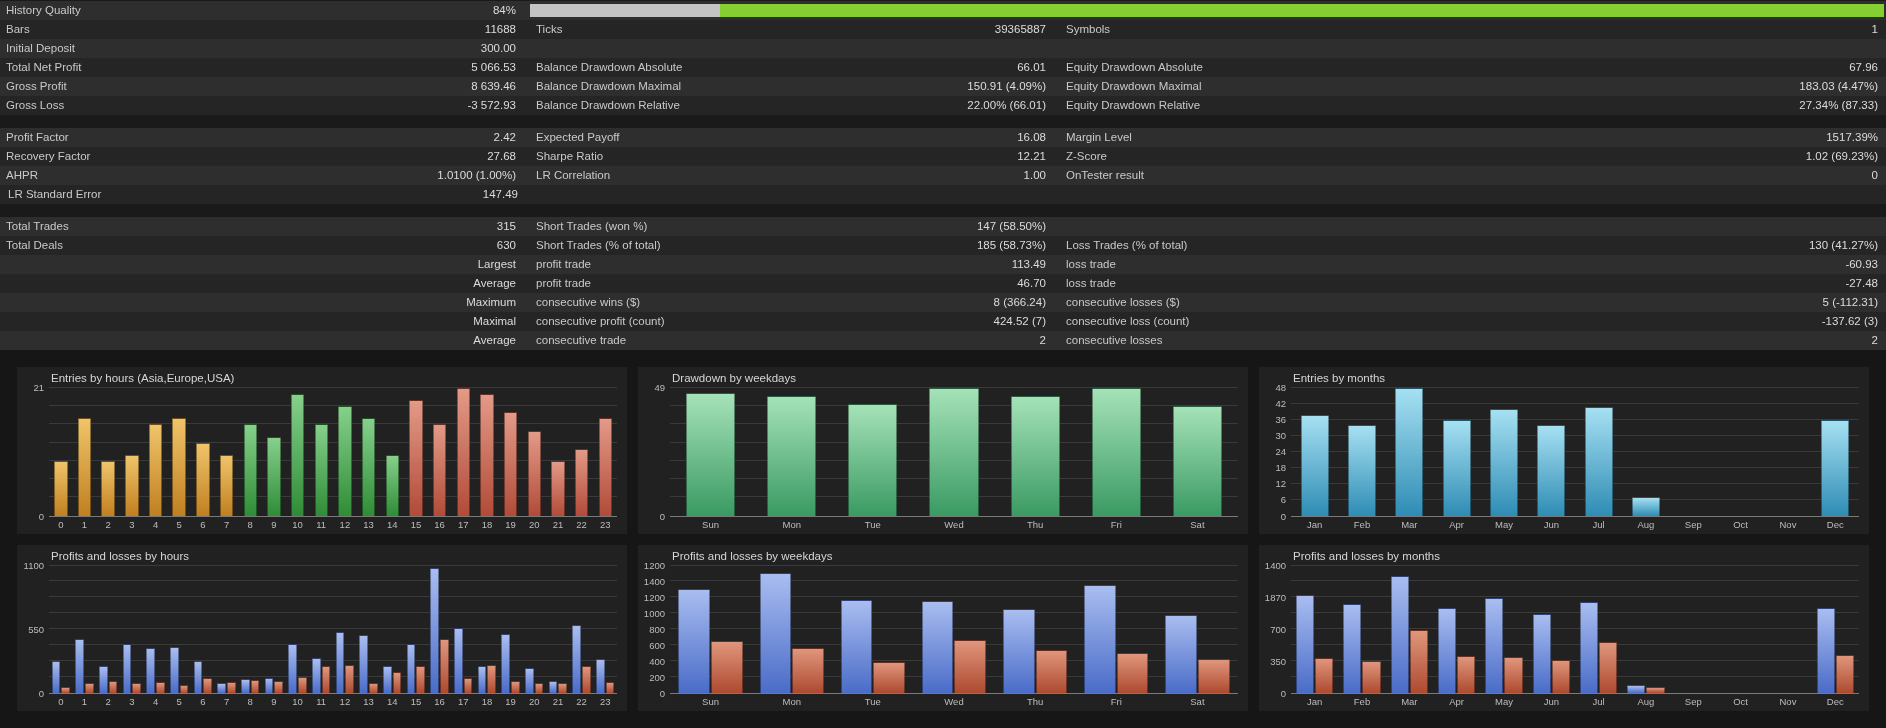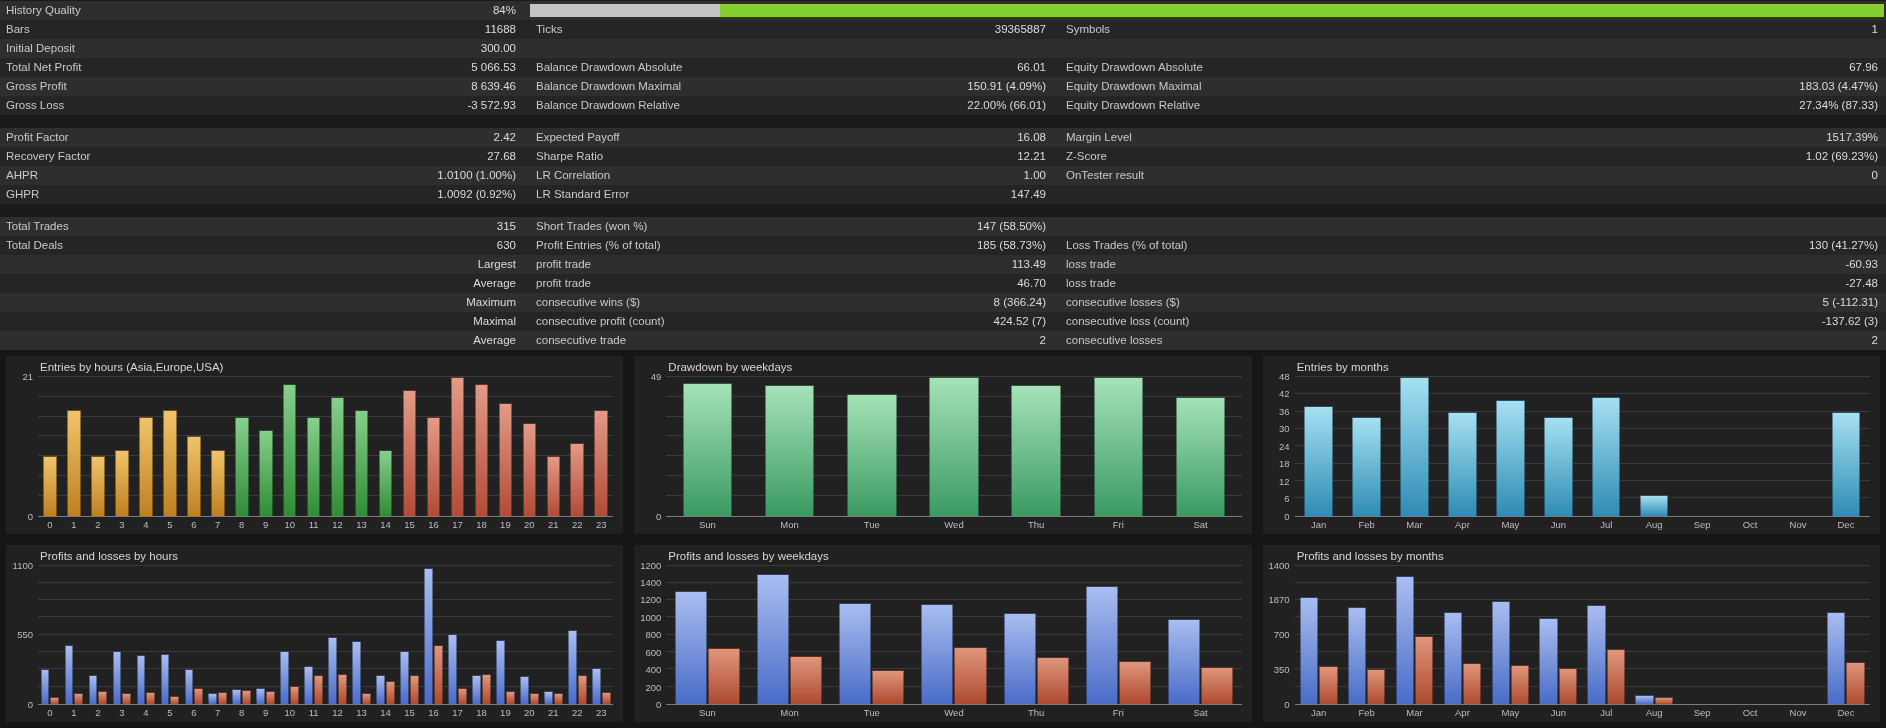--- a/index.html
+++ b/index.html
@@ -15,21 +15,21 @@
   .cell .val{color:#dcdcdc;white-space:nowrap}
   .c0{width:528px;padding:0 12px 0 6px}
   .c1{width:530px;padding:0 12px 0 8px}
   .c2{flex:1;padding:0 8px 0 8px}
   .stats-gap{height:13px}
   .progress-cell{flex:1;height:100%;display:flex;align-items:center;padding:0 2px}
   .progress-bar{width:100%;height:13px;display:flex;overflow:hidden}
   .progress-gray{height:100%}
   .progress-green{flex:1;height:100%}
   
-  .charts{flex:1;display:grid;grid-template-columns:1fr 1fr 1fr;grid-template-rows:1fr 1fr;gap:11px;padding:6px;background:#161616;min-height:0}
+  .charts{flex:1;display:grid;grid-template-columns:1fr 1fr 1fr;grid-template-rows:1fr 1fr;gap:11px;padding:17px;background:#161616;min-height:0}
   .chart-panel{background:#212121;display:flex;flex-direction:column;padding:3px 10px 2px 4px;min-height:0}
   .chart-title{font-size:11.5px;color:#d6d6d6;padding:2px 0 4px 30px;flex:0 0 auto;white-space:nowrap}
   .chart-body{flex:1;display:flex;min-height:0}
   .y-gutter{width:28px;position:relative;flex:0 0 auto}
   .ytick{position:absolute;right:5px;font-size:9.5px;color:#bdbdbd;line-height:10px}
   .plot{flex:1;position:relative;border-bottom:1px solid #7a7a7a}
   .gridline{position:absolute;left:0;right:0;height:1px;background:#3a3a3a}
   .bars{position:absolute;left:0;right:0;top:0;bottom:0;display:flex;align-items:flex-end}
   .cat-cell{flex:1;height:100%;display:flex;align-items:flex-end;justify-content:center;gap:2px;padding:0 1px;min-width:0}
   .bar{width:62%;min-width:3px;border:1px solid rgba(0,0,0,.4);border-bottom:none}
@@ -164,24 +164,20 @@
         <div class="cell c1">
           <span class="lab">LR Correlation</span>
           <span class="val">1.00</span>
         </div>
         <div class="cell c2">
           <span class="lab">OnTester result</span>
           <span class="val">0</span>
         </div>
       </div>
       <div class="stats-row dark">
-        <div class="cell c0">
-          <span class="lab">GHPR</span>
-          <span class="val">1.0092 (0.92%)</span>
-        </div>
         <div class="cell c1">
           <span class="lab">LR Standard Error</span>
           <span class="val">147.49</span>
         </div>
         <div class="cell c2">
           <span class="lab"></span>
           <span class="val"></span>
         </div>
       </div>
       <div class="stats-gap"></div>
@@ -194,21 +190,21 @@
           <span class="lab">Short Trades (won %)</span>
           <span class="val">147 (58.50%)</span>
         </div>
       </div>
       <div class="stats-row dark">
         <div class="cell c0">
           <span class="lab">Total Deals</span>
           <span class="val">630</span>
         </div>
         <div class="cell c1">
-          <span class="lab">Profit Entries (% of total)</span>
+          <span class="lab">Short Trades (% of total)</span>
           <span class="val">185 (58.73%)</span>
         </div>
         <div class="cell c2">
           <span class="lab">Loss Trades (% of total)</span>
           <span class="val">130 (41.27%)</span>
         </div>
       </div>
       <div class="stats-row light">
         <div class="cell c0">
           <span class="lab"></span>

